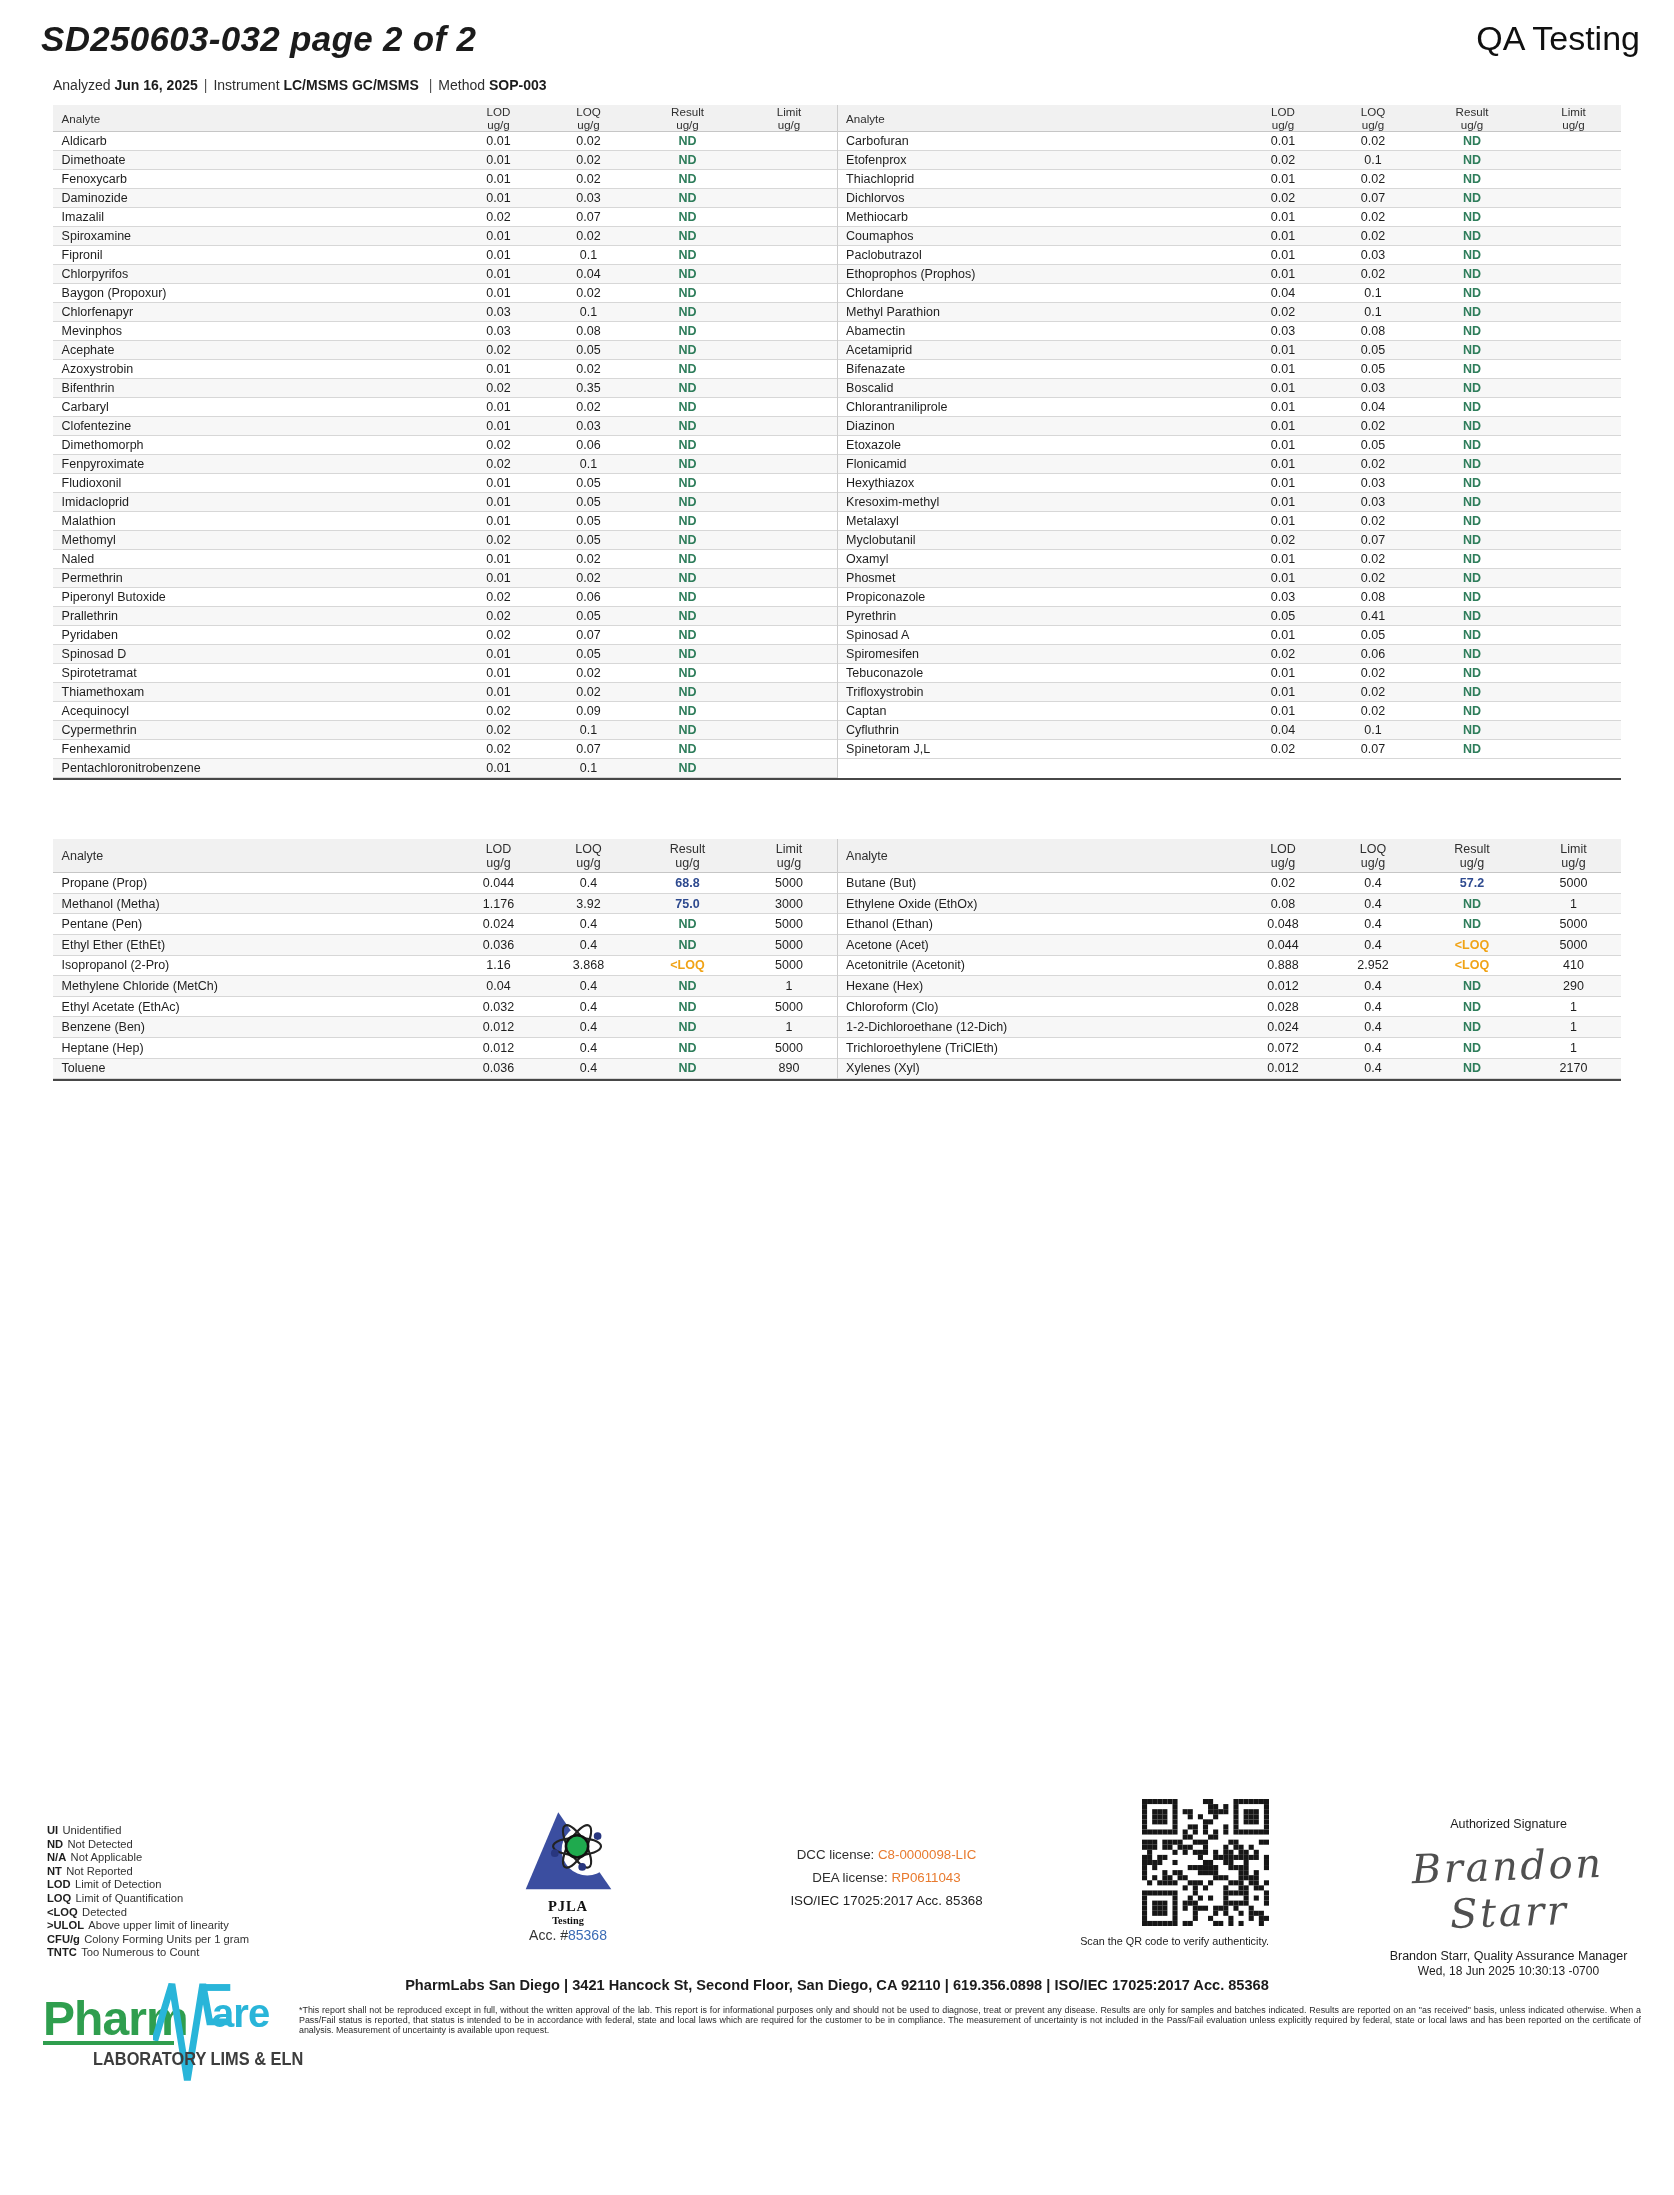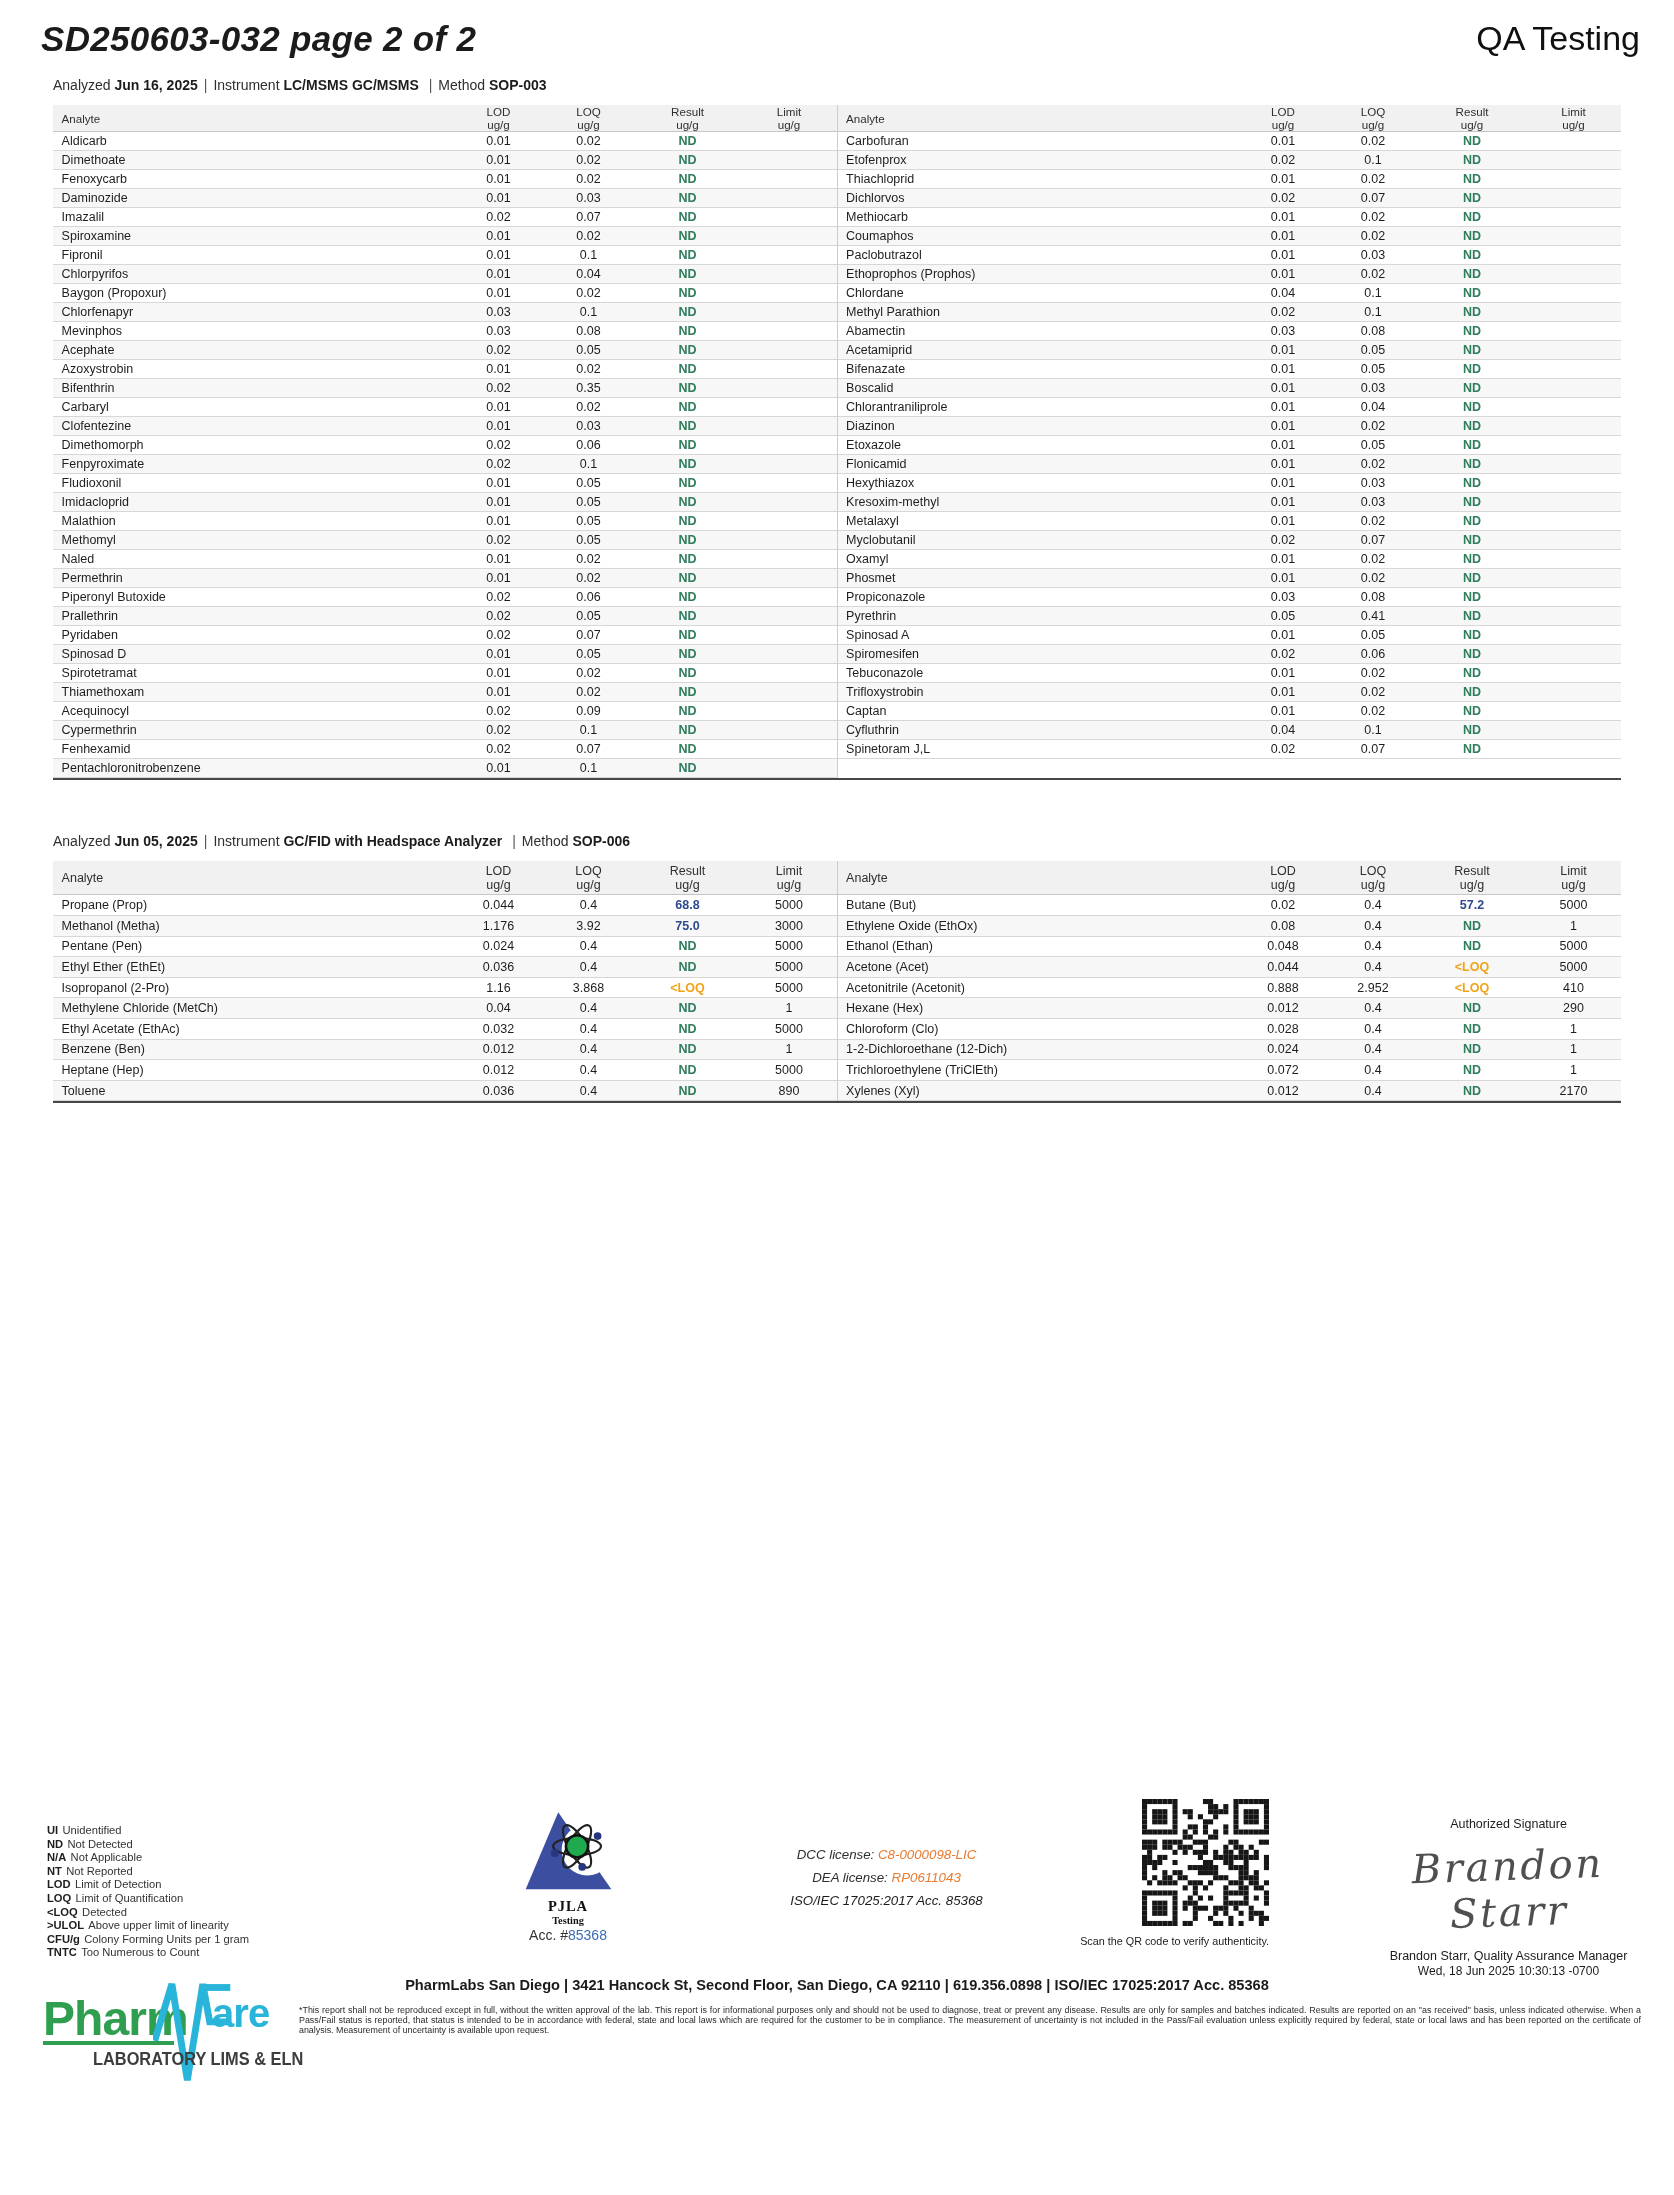--- a/index.html
+++ b/index.html
@@ -53,21 +53,21 @@
   #midband{position:absolute;top:1798px;left:0;right:0;height:198px;}
   .legend{position:absolute;left:47px;top:26px;font-size:11.2px;line-height:13.6px;color:#333;}
   .legend .lg-abbr{font-weight:700;color:#1d1d1d;margin-right:4.3px;}
 
   .pjla{position:absolute;left:482px;top:12px;width:172px;text-align:center;}
   .pjla-name{font-family:"Liberation Serif",serif;font-weight:700;font-size:14.6px;letter-spacing:0.9px;color:#111;margin-top:1.7px;}
   .pjla-sub{font-family:"Liberation Serif",serif;font-weight:700;font-size:10.3px;color:#111;}
   .pjla-acc{font-size:14px;color:#333;margin-top:1.7px;}
   .pjla-acc .acc-num{color:#3a6bb5;}
 
-  .licenses{position:absolute;left:736px;top:45px;width:301px;text-align:center;font-size:13.3px;line-height:23px;font-style:italic;}
+  .licenses{position:absolute;left:736px;top:45px;width:301px;text-align:center;font-size:13.3px;line-height:23px;}
   .lic-label{color:#2f2f2f;}
   .lic-value{color:#e87a2e;}
   .iso-line{color:#1d1d1d;}
 
   .qrblock{position:absolute;left:1080px;top:1px;width:189px;text-align:right;}
   .qr-caption{font-size:10.8px;color:#1c1c1c;margin-top:6px;}
 
   .sigblock{position:absolute;left:1347px;top:19px;width:323px;text-align:center;}
   .sig-heading{font-size:12.5px;color:#1c1c1c;}
   .sig-script{font-family:"DejaVu Serif",serif;font-style:italic;font-size:40px;color:#4f4f4f;margin-top:12px;letter-spacing:2.6px;transform:rotate(-2deg);}
@@ -612,23 +612,20 @@
             <div class="c-loq">0.07</div>
             <div class="c-result v-nd">ND</div>
             <div class="c-limit"></div>
           </div>
         </div>
     </div>
   </div>
 </div>
 
 <div class="section" id="res-section">
-  <div class="section-meta">
-    <span>Analyzed</span>&nbsp;<span class="mv">Jun 05, 2025</span><span class="msep">|</span><span>Instrument</span>&nbsp;<span class="mv">GC/FID with Headspace Analyzer</span>&nbsp;<span class="msep">|</span><span>Method</span>&nbsp;<span class="mv">SOP-006</span>
-  </div>
   <div class="dual">
     <div class="half">
       <div class="t-head">
         <div class="h-analyte">Analyte</div>
         <div class="h-col w-lod">
             <div>LOD</div>
             <div class="unit">ug/g</div>
           </div>
         <div class="h-col w-loq">
             <div>LOQ</div>

